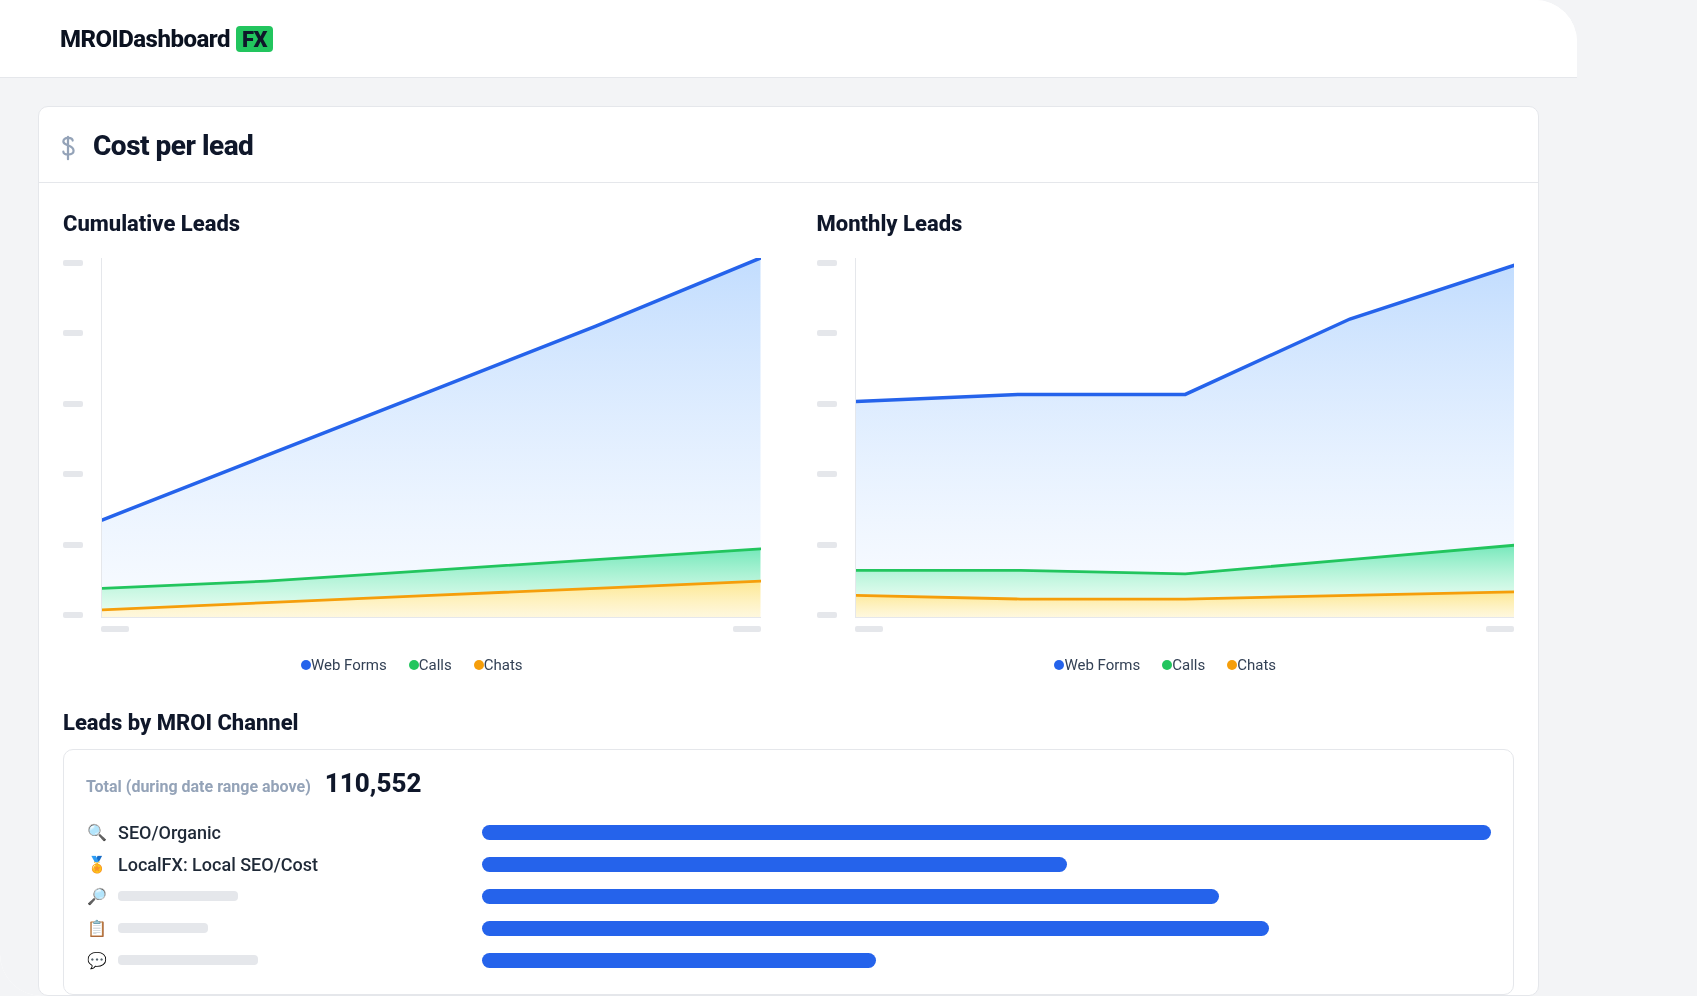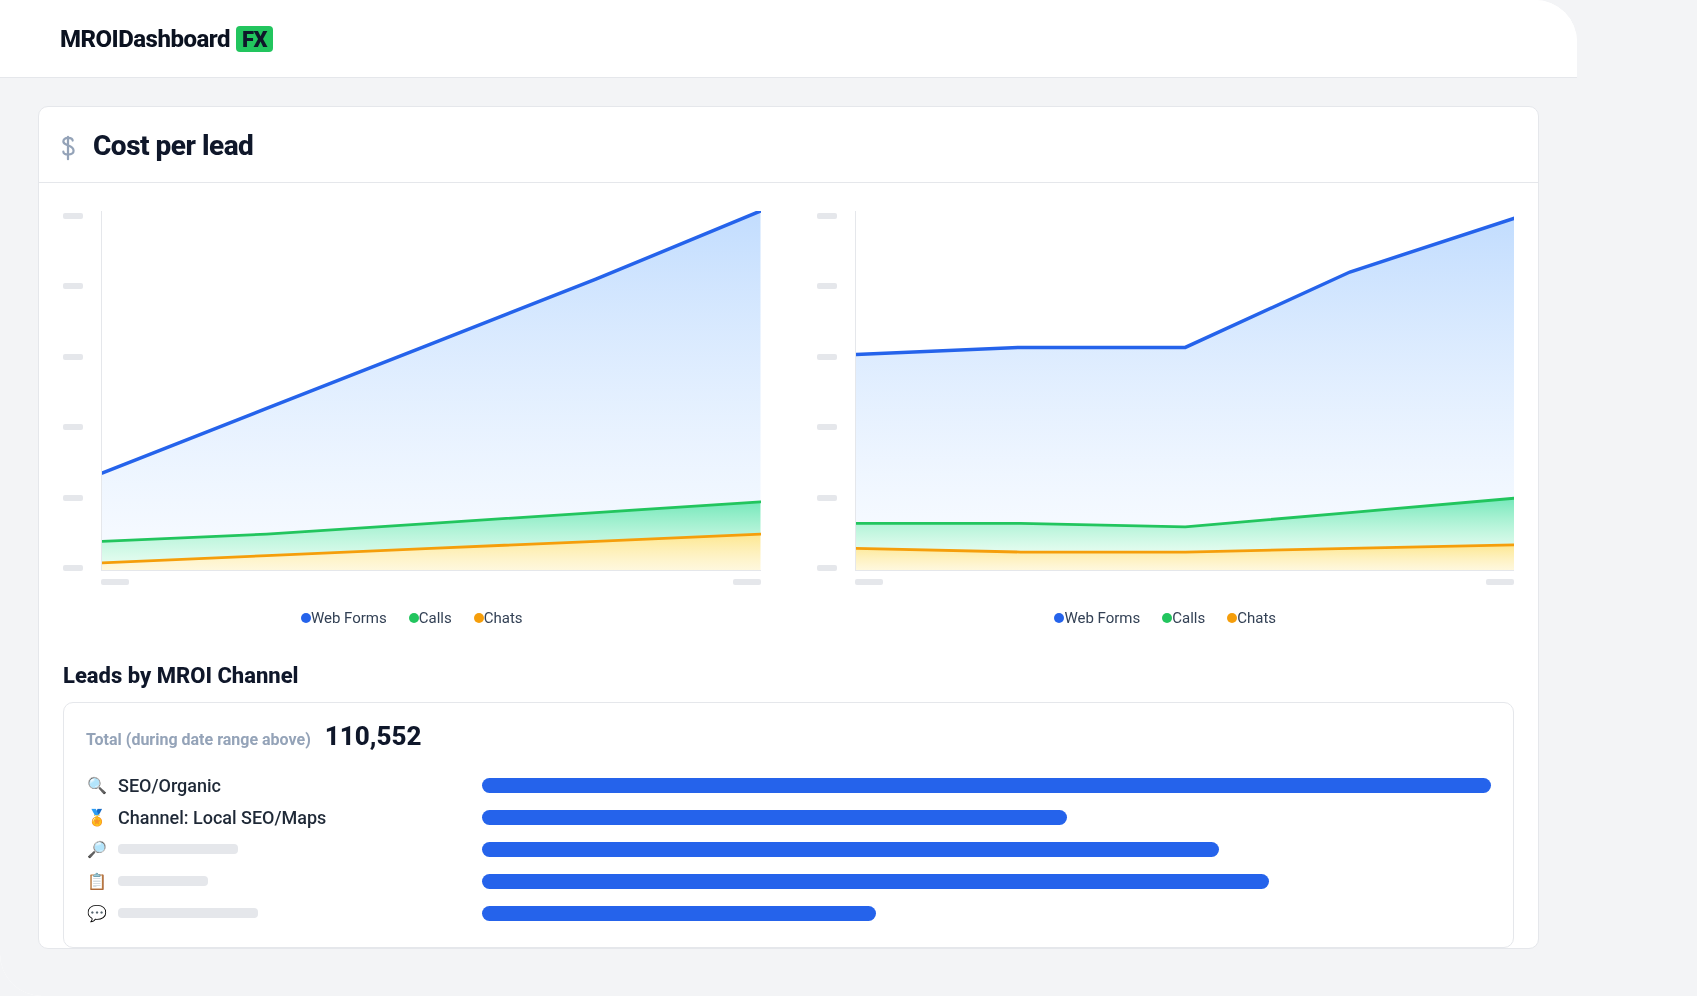--- a/index.html
+++ b/index.html
@@ -160,20 +160,21 @@
             <path d="M9 2 V26"></path>
             <path d="M14 6 C14 4 12 3 9 3 C6 3 4 4.5 4 7 C4 12 15 10 15 17 C15 20 12 21 9 21 C6 21 4 20 4 18"></path>
           </svg>
         </span>
         <h2 class="panel-title">Cost per lead</h2>
       </div>
 
       <div class="charts-row">
 
         <div class="chart-block">
+          <div class="chart-title">Cumulative Leads</div>
           <div class="chart-frame">
             <div class="y-ticks">
               <span class="tick-ph"></span>
               <span class="tick-ph"></span>
               <span class="tick-ph"></span>
               <span class="tick-ph"></span>
               <span class="tick-ph"></span>
               <span class="tick-ph"></span>
             </div>
             <div class="plot-region">
@@ -215,20 +216,21 @@
                 <span>Calls</span>
               </span>
             <span class="legend-item">
                 <span class="legend-dot" style="background:#f59e0b"></span>
                 <span>Chats</span>
               </span>
           </div>
         </div>
 
         <div class="chart-block">
+          <div class="chart-title">Monthly Leads</div>
           <div class="chart-frame">
             <div class="y-ticks">
               <span class="tick-ph"></span>
               <span class="tick-ph"></span>
               <span class="tick-ph"></span>
               <span class="tick-ph"></span>
               <span class="tick-ph"></span>
               <span class="tick-ph"></span>
             </div>
             <div class="plot-region">
@@ -291,21 +293,21 @@
                 <span class="channel-icon">🔍</span>
                 <span class="channel-label">SEO/Organic</span>
               </div>
               <div class="bar-track">
                 <div class="bar-fill" style="width: 100%;"></div>
               </div>
             </div>
             <div class="channel-row">
               <div class="channel-label-wrap">
                 <span class="channel-icon">🏅</span>
-                <span class="channel-label">Channel: Local SEO/Maps</span>
+                <span class="channel-label">LocalFX: Local SEO/Cost</span>
               </div>
               <div class="bar-track">
                 <div class="bar-fill" style="width: 58%;"></div>
               </div>
             </div>
             <div class="channel-row">
               <div class="channel-label-wrap">
                 <span class="channel-icon">🔎</span>
                 <span class="label-ph" style="width: 120px;"></span>
               </div>

